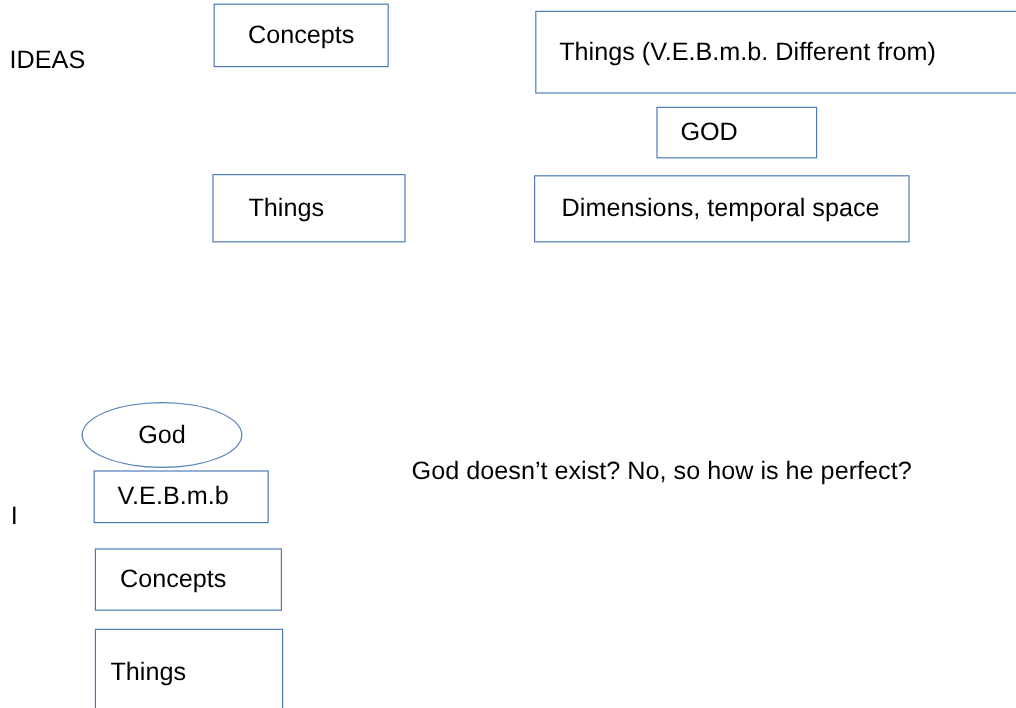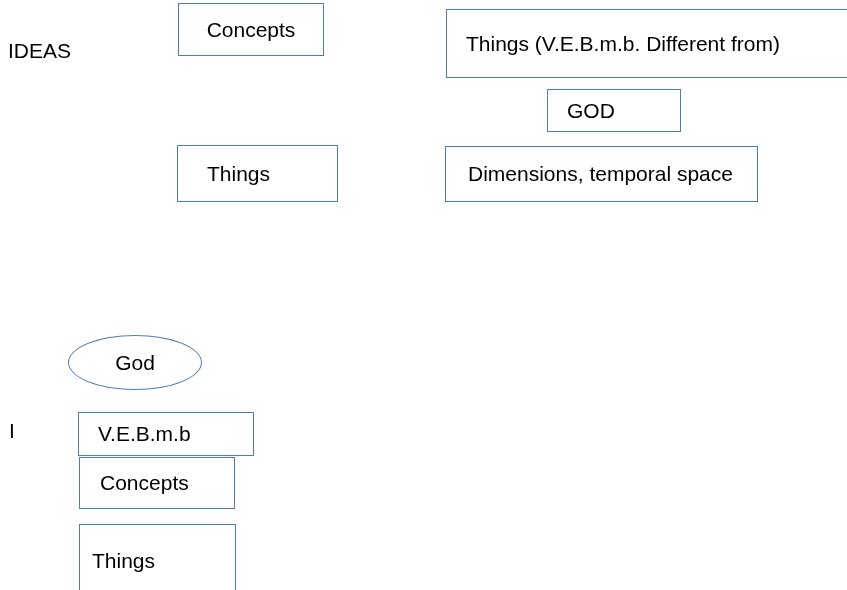--- a/index.html
+++ b/index.html
@@ -39,21 +39,21 @@
   
   #label-ideas       { left: 8px;   top: 39px;  }
   #box-concepts-top  { left: 178px; top: 3px;   width: 146px; height: 53px; }
   #box-ideas-vebmb   { left: 446px; top: 9px;   width: 420px; height: 69px; padding-left: 19px; }
   #box-god           { left: 547px; top: 89px;  width: 134px; height: 43px; padding-left: 19px; }
   #box-things-top    { left: 177px; top: 145px; width: 161px; height: 57px; padding-left: 29px; }
   #box-dimensions    { left: 445px; top: 146px; width: 313px; height: 56px; padding-left: 22px; }
   #ellipse-god       { left: 68px;  top: 335px; width: 134px; height: 55px; }
   #label-question    { left: 343px; top: 381px; }
   #label-i           { left: 9px;   top: 419px; }
-  #box-vebmb         { left: 78px;  top: 412px; width: 176px; height: 44px; padding-left: 19px; }
+  #box-vebmb         { left: 78px;  top: 392px; width: 146px; height: 44px; padding-left: 19px; }
   #box-concepts-bot  { left: 79px;  top: 457px; width: 156px; height: 52px; padding-left: 20px; }
   #box-things-bot    { left: 79px;  top: 524px; width: 157px; height: 74px; padding-left: 12px; }
 </style>
 </head>
 <body>
 
 <div class="canvas">
 
   <div class="floating-label" id="label-ideas">IDEAS</div>
 
@@ -74,20 +74,21 @@
   </div>
 
   <div class="shape" id="box-dimensions">
     <span>Dimensions, temporal space</span>
   </div>
 
   <div class="shape ellipse centered" id="ellipse-god">
     <span>God</span>
   </div>
 
+  <div class="floating-label" id="label-question">God doesn’t exist? No, so how is he perfect?</div>
 
   <div class="floating-label" id="label-i">I</div>
 
   <div class="shape" id="box-vebmb">
     <span>V.E.B.m.b</span>
   </div>
 
   <div class="shape" id="box-concepts-bot">
     <span>Concepts</span>
   </div>

